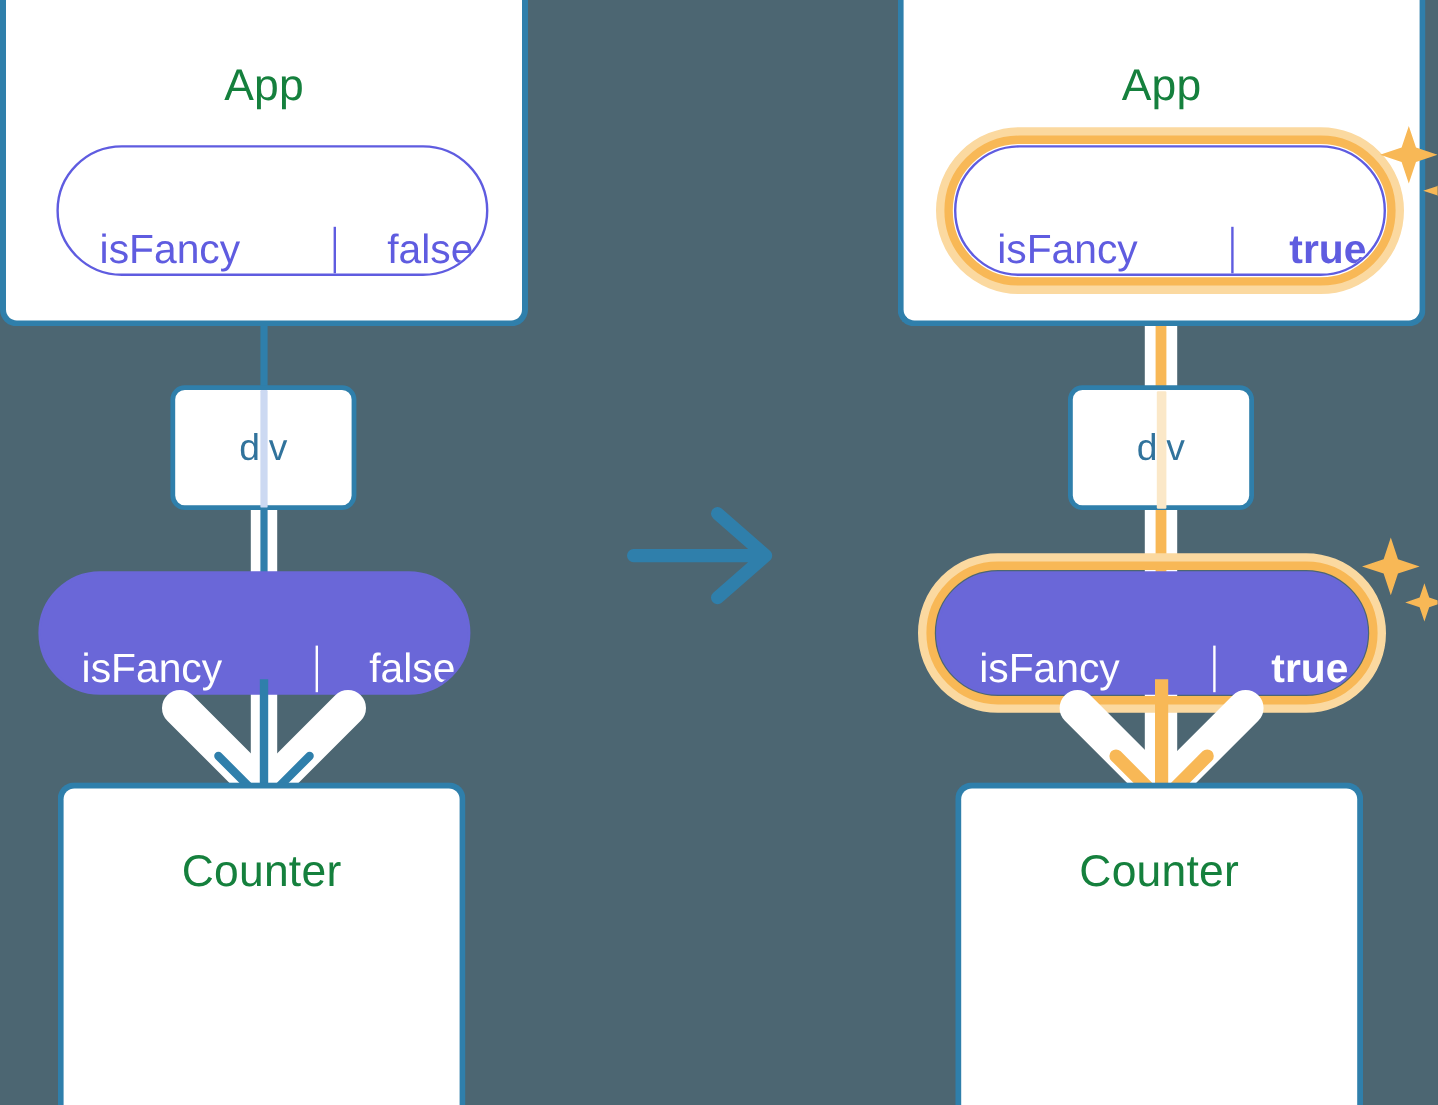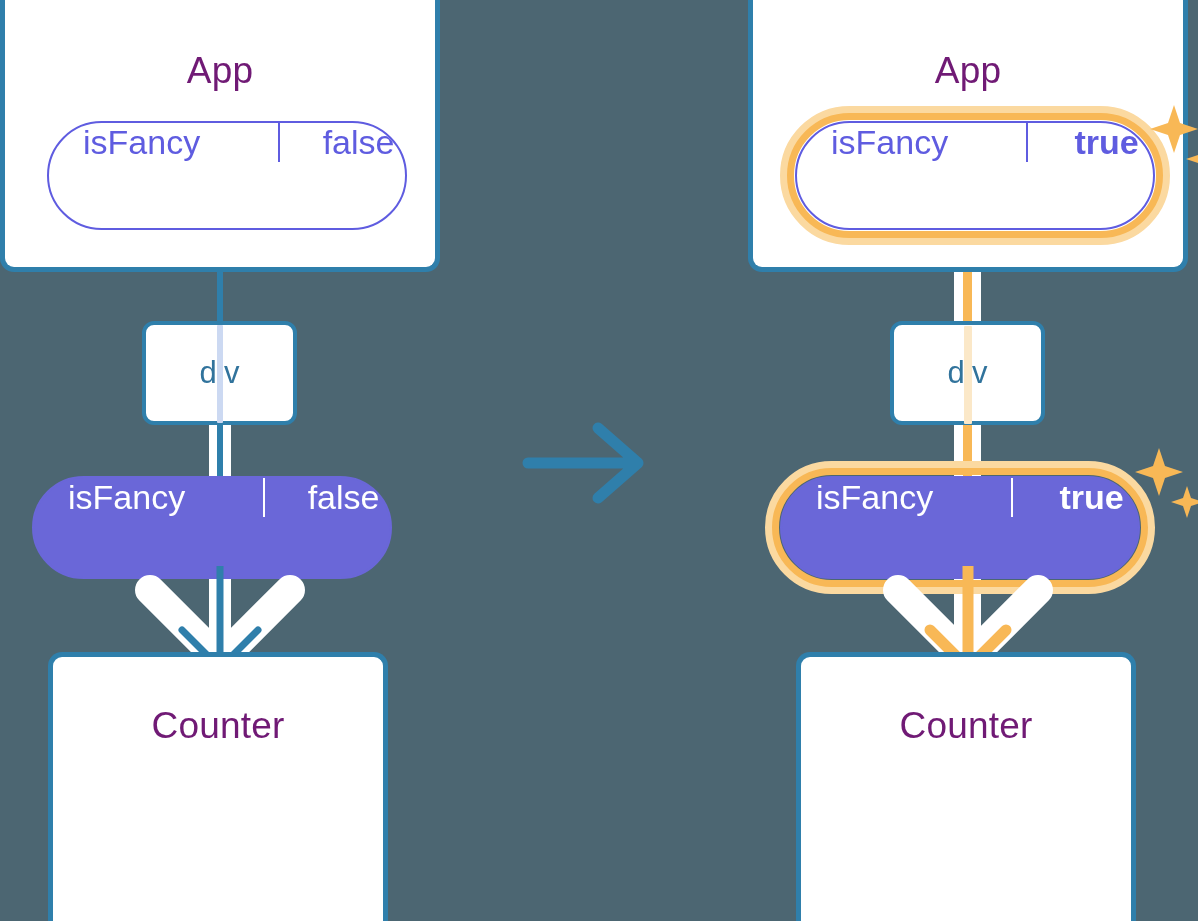--- a/index.html
+++ b/index.html
@@ -64,38 +64,38 @@
     border-bottom: none;
     border-radius: 14px 14px 0 0;
     padding-left: 45px;
   }
 
   .box-title {
     position: absolute;
     left: 0;
     right: 0;
     text-align: center;
-    color: #701a75;
+    color: #15803d;
     font-size: 37px;
     font-weight: 400;
     letter-spacing: 0.2px;
   }
   .box-app .box-title  { top: 50px; }
   .box-counter .box-title { top: 48px; }
   .box-div .box-title {
     top: 30px;
     font-size: 31px;
     color: #31739c;
   }
 
   
   .pill {
     position: absolute;
     display: flex;
-    align-items: flex-start;
+    align-items: flex-end;
     box-sizing: border-box;
     border-radius: 999px;
     overflow: hidden;
     gap: 44px;
   }
   .pill .cell {
     display: flex;
     align-items: center;
     justify-content: center;
     box-sizing: border-box;

